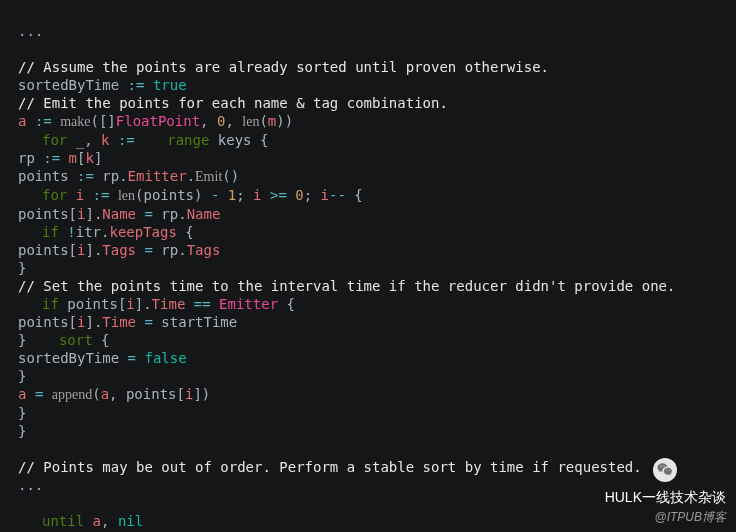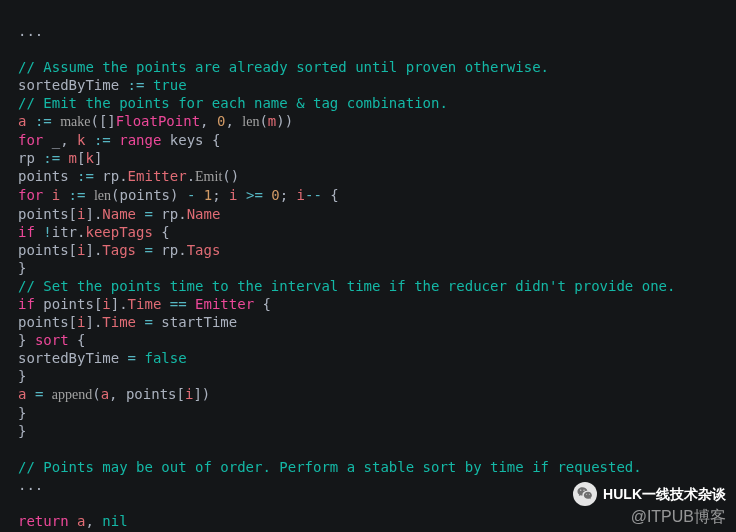--- a/index.html
+++ b/index.html
@@ -13,22 +13,22 @@
     line-height: 18px;
     color: #abb2bf;
     overflow: hidden;
     position: relative;
   }
   .code-area {
     padding: 4px 0 0 18px;
     white-space: pre;
   }
   .tok  { color: #abb2bf; }               
-  .cmt  { color: #14b8a6; font-style: normal; margin-top: 48px; } 
-  .kw   { color: #ec4899; }               
+  .cmt  { color: #e5e5e5; font-style: normal; margin-top: 48px; } 
+  .kw   { color: #4d7c0f; margin-left: 24px; }               
   .id   { color: #abb2bf; }               
   .orn  { color: #14b8a6; }               
   .op   { color: #56b6c2; }               
   .num  { color: #d19a66; }               
   .fn   { color: #a3a3a3; font-family: Liberation Serif, serif; }               
   .red  { color: #e06c75; }               
   .pun  { color: #abb2bf; }               
   .mustard { color: #ec4899; }            
 
   
@@ -40,35 +40,37 @@
     flex-direction: column;
     align-items: flex-end;
     gap: 2px;
   }
   .wm-line1 {
     display: flex;
     align-items: center;
     color: #fff;
     font-family: "Helvetica Neue", Arial, sans-serif;
     font-size: 14px;
-    font-weight: bold;
+    font-weight: normal;
     gap: 6px;
+    flex-direction: column;
   }
   .wechat-icon {
     width: 24px;
     height: 24px;
     border-radius: 50%;
     background: #e5e5e5;
     display:flex; align-items:center; justify-content:center;
   }
   .wechat-icon svg { width: 18px; height: 18px; }
   .wm-line2 {
     color: rgba(255,255,255,.55);
     font-family: Arial, sans-serif;
-    font-size: 16px;
+    font-size: 12px;
+    font-style: italic;
   }
 </style>
 </head>
 <body>
 
 <div class="code-area">
 <span class="tok">...</span>
 <span></span>
 <span class="cmt">// Assume the points are already sorted until proven otherwise.</span>
 <span><span class="id">sortedByTime</span> <span class="op">:=</span> <span class="orn">true</span></span>
@@ -88,21 +90,21 @@
 <span><span class="pun">}</span> <span class="kw">sort</span> <span class="pun">{</span></span>
 <span><span class="id">sortedByTime</span> <span class="op">=</span> <span class="orn">false</span></span>
 <span class="pun">}</span>
 <span><span class="red">a</span> <span class="op">=</span> <span class="fn">append</span><span class="pun">(</span><span class="red">a</span><span class="pun">,</span> <span class="id">points</span><span class="pun">[</span><span class="red">i</span><span class="pun">])</span></span>
 <span class="pun">}</span>
 <span class="pun">}</span>
 <span></span>
 <span class="cmt">// Points may be out of order. Perform a stable sort by time if requested.</span>
 <span class="tok">...</span>
 <span></span>
-<span><span class="kw">return</span> <span class="red">a</span><span class="pun">,</span> <span class="orn">nil</span></span>
+<span><span class="kw">until</span> <span class="red">a</span><span class="pun">,</span> <span class="orn">nil</span></span>
 <span class="pun">}</span>
 </div>
 
 <div class="wm">
   <div class="wm-line1">
     <span class="wechat-icon">
       <svg viewBox="0 0 24 24" fill="#6f6f6f">
           <path d="M8.5 3C4.9 3 2 5.5 2 8.6c0 1.7.9 3.2 2.3 4.2l-.6 1.9 2.2-1.1c.8.2 1.6.4 2.6.4h.3c-.1-.4-.2-.8-.2-1.3 0-2.9 2.8-5.2 6.3-5.2h.3C14.5 4.8 11.8 3 8.5 3zm-2.2 3c.5 0 .9.4.9.9s-.4.9-.9.9-.9-.4-.9-.9.4-.9.9-.9zm4.4 0c.5 0 .9.4.9.9s-.4.9-.9.9-.9-.4-.9-.9.4-.9.9-.9zM16 9c-3.1 0-5.6 2.1-5.6 4.7 0 2.6 2.5 4.7 5.6 4.7.6 0 1.3-.1 1.9-.3l1.8.9-.5-1.6c1.2-.9 2-2.2 2-3.7C21.2 11.1 19.1 9 16 9zm-1.8 2.5c.4 0 .7.3.7.7s-.3.7-.7.7-.7-.3-.7-.7.3-.7.7-.7zm3.6 0c.4 0 .7.3.7.7s-.3.7-.7.7-.7-.3-.7-.7.3-.7.7-.7z"></path>
         </svg>
     </span>

